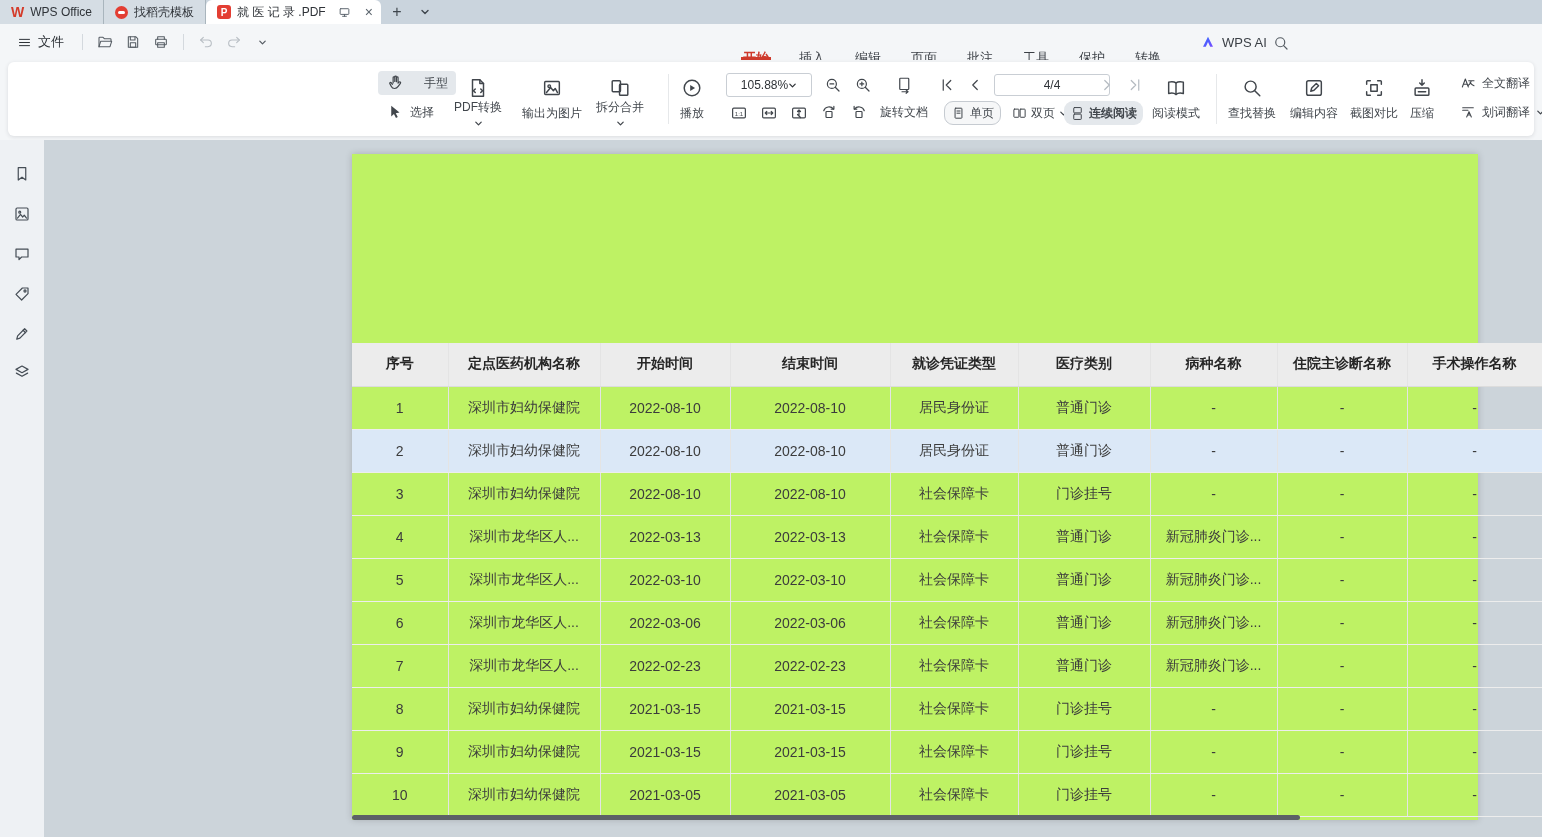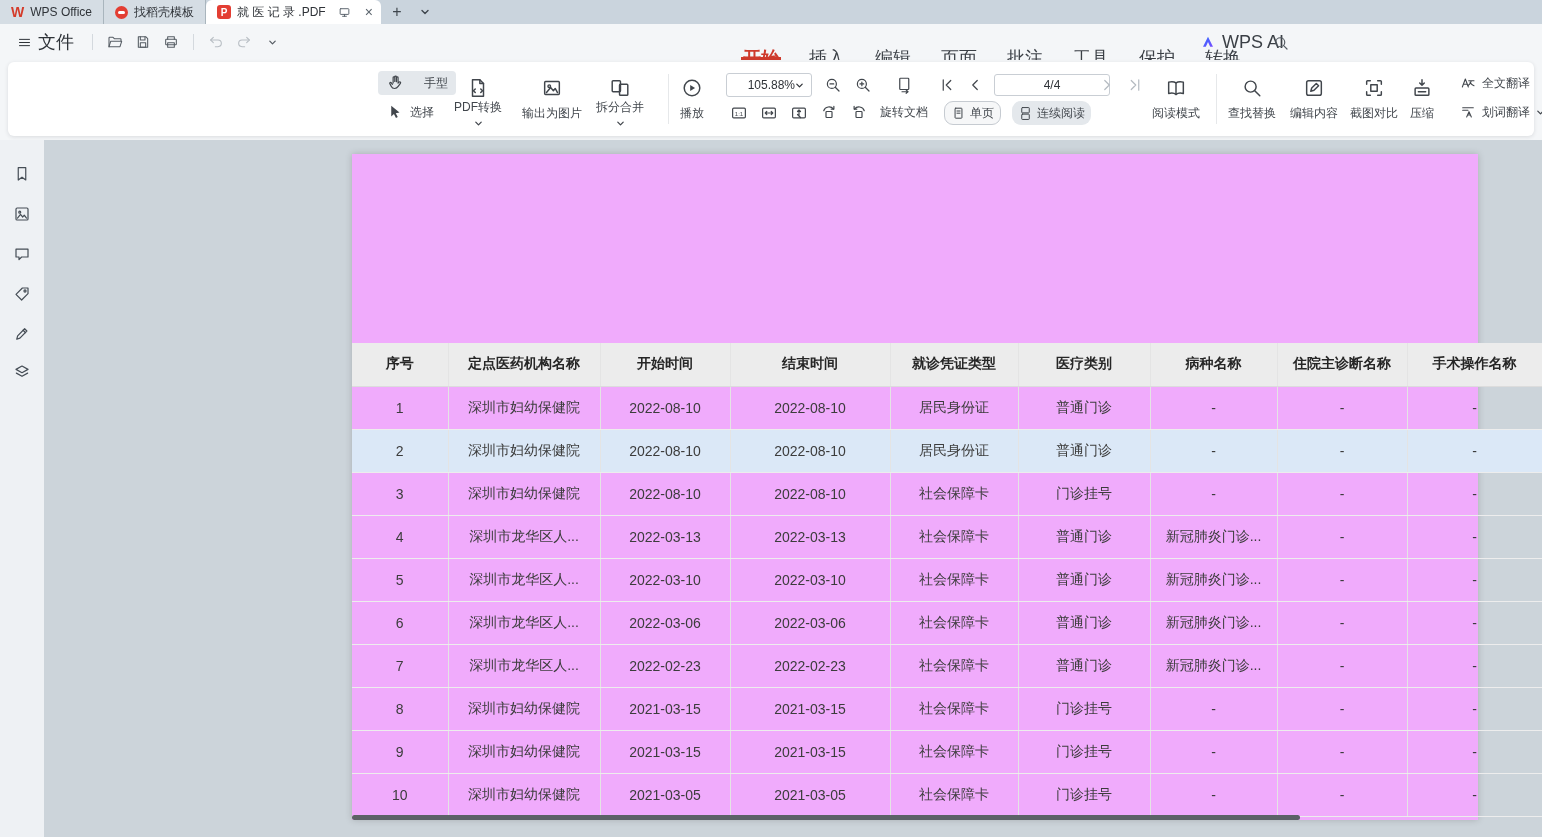--- a/index.html
+++ b/index.html
@@ -19,21 +19,21 @@
   .docer { width:13px; height:13px; border-radius:50%; background:#e33e33; position:relative; flex:none; }
   .docer::after { content:""; position:absolute; left:3px; top:5px; width:7px; height:3px; background:#fff; border-radius:2px; }
   .picon { width:14px; height:14px; border-radius:3px; background:#e33e33; color:#fff; font-size:10px; font-weight:bold; display:flex; align-items:center; justify-content:center; flex:none; }
   .tabact { color:#5b646d; display:flex; align-items:center; margin-left:6px; }
   .tabact.close { font-size:14px; margin-left:8px; }
   .tabact .ic { width:13px; height:13px; stroke-width:1.8; }
   .tbtn { display:flex; align-items:center; justify-content:center; width:24px; color:#3f464d; font-size:16px; margin-left:4px; }
   .tbtn .caret { width:10px; height:10px; }
 
   
-  .menubar { position:absolute; top:24px; left:0; width:100%; height:36px; background:#f4f6f8; font-size:18px; color:#3a3f45; }
+  .menubar { position:absolute; top:24px; left:0; width:100%; height:36px; background:#f4f6f8; font-size:13px; color:#3a3f45; }
   .mb-left { position:absolute; left:8px; top:0; height:36px; display:flex; align-items:center; gap:2px; }
   .filebtn { display:flex; align-items:center; gap:6px; padding:0 9px; height:26px; border-radius:3px; color:#2e3338; }
   .filebtn .ic { width:15px; height:15px; }
   .vdiv { width:1px; height:16px; background:#d4d9de; margin:0 7px; }
   .qbtn { width:26px; height:26px; display:flex; align-items:center; justify-content:center; border-radius:3px; color:#565d64; }
   .qbtn .ic { width:16px; height:16px; }
   .qbtn.dis { color:#b7bdc3; }
   .mb-nav { position:absolute; left:728px; top:0; height:36px; display:flex; }
   .mitem { position:relative; padding:16px 15px; line-height:36px; }
   .mitem.active { color:#ce3a2c; font-weight:bold; }
@@ -44,35 +44,35 @@
 
   
   .ribbonwrap { position:absolute; top:60px; left:0; width:100%; height:80px; background:#f4f6f8; }
   .ribbon { position:absolute; left:8px; right:8px; top:2px; height:74px; background:#fff; border-radius:6px; box-shadow:0 1px 4px rgba(31,35,41,.12); }
   .toolrow { position:absolute; height:24px; display:flex; align-items:center; gap:6px; padding:0 8px; border-radius:4px; font-size:12px; color:#41464c; white-space:nowrap; }
   .toolrow.selected { background:#e4e8ec; }
   .bigbtn { position:absolute; top:8px; height:58px; display:flex; flex-direction:column; align-items:center; justify-content:space-between; padding:7px 4px 6px; border-radius:4px; color:#41464c; font-size:12px; white-space:nowrap; }
   .bigbtn .ic { width:22px; height:22px; }
   .blabel { display:flex; align-items:center; gap:3px;flex-direction:column; }
   .rdiv { position:absolute; top:12px; width:1px; height:50px; background:#e6e8ea; }
-  .combo { position:absolute; height:24px; display:flex; align-items:center; justify-content:flex-end; padding:0 7px; background:#fff; border:1px solid #c9ced4; border-radius:3px; font-size:12px; color:#2f3338; }
+  .combo { position:absolute; height:24px; display:flex; align-items:center; justify-content:center; padding:0 7px; background:#fff; border:1px solid #c9ced4; border-radius:3px; font-size:12px; color:#2f3338; }
   .sbtn { position:absolute; width:26px; height:26px; display:flex; align-items:center; justify-content:center; border-radius:3px; color:#41464c; }
   .sbtn.dis { color:#b4bac1; }
   .pagebox { position:absolute; height:22px; background:#fff; border:1px solid #c9ced4; border-radius:3px; display:flex; align-items:center; justify-content:center; font-size:12px; color:#2f3338; }
   .txtbtn { position:absolute; height:24px; display:flex; align-items:center; font-size:12px; color:#41464c; white-space:nowrap; }
   .modebtn { position:absolute; height:24px; display:flex; align-items:center; gap:4px; padding:0 6px; font-size:12px; color:#41464c; border-radius:9px; white-space:nowrap; }
   .modebtn.boxed { border:1px solid #c6cbd1; background:#f6f7f8; }
   .modebtn.filled { background:#e4e8ec; }
 
   
   .bodyarea { position:absolute; top:140px; left:0; right:0; bottom:0; }
   .sidebar { position:absolute; left:0; top:0; width:44px; height:100%; background:#eef1f4; }
   .sic { position:absolute; left:12px; width:20px; height:20px; color:#454d55; display:flex; align-items:center; justify-content:center; }
   .docarea { position:absolute; left:44px; right:0; top:0; bottom:0; background:#ccd4da; overflow:hidden; }
-  .page { position:absolute; left:308px; top:14px; width:1126px; height:666px; background:#f0abfc; box-shadow:0 0 7px rgba(0,0,0,.18); }
+  .page { position:absolute; left:308px; top:14px; width:1126px; height:666px; background:#bef264; box-shadow:0 0 7px rgba(0,0,0,.18); }
   table.rec { position:absolute; left:0; top:189px; width:1190px; border-collapse:collapse; table-layout:fixed; font-size:14px; color:#3c3c3c; }
   table.rec th, table.rec td { height:43px; text-align:center; border-right:1px solid #e4e4e4; border-bottom:1px solid #ededed; overflow:hidden; white-space:nowrap; }
   table.rec th { background:#ececec; font-weight:bold; color:#262626; border-bottom:1px solid #dcdcdc; font-size:14px; }
   table.rec tr.hl td { background:#dbe8f7; }
   .hscroll { position:absolute; left:308px; bottom:17px; width:948px; height:5px; background:#5c6166; border-radius:3px; }
 </style>
 </head>
 <body>
 
 <div id="app">
@@ -346,21 +346,21 @@
       <div class="modebtn" style="left:998px; top:39px;">
         <svg class="ic" viewBox="0 0 24 24" style="width:15px;height:15px;">
             <rect x="3" y="5" width="8" height="13" rx="1"></rect>
             <rect x="13" y="5" width="8" height="13" rx="1"></rect>
           </svg>
         <span>双页</span>
         <svg class="caret" viewBox="0 0 10 10">
             <path d="M2 3.5l3 3 3-3"></path>
           </svg>
       </div>
-      <div class="modebtn filled" style="left:1004px; top:39px;">
+      <div class="modebtn filled" style="left:1056px; top:39px;font-weight:bold;">
         <svg class="ic" viewBox="0 0 24 24" style="width:15px;height:15px;">
             <rect x="6" y="2.5" width="12" height="8.5" rx="1"></rect>
             <rect x="6" y="13" width="12" height="8.5" rx="1"></rect>
           </svg>
         <span>连续阅读</span>
       </div>
 
       <div class="bigbtn" style="left:1140px;">
         <svg class="ic" viewBox="0 0 24 24">
             <path d="M12 6.5C10 5 7 4.8 4 5.6V18c3-.8 6-.6 8 1 2-1.6 5-1.8 8-1V5.6c-3-.8-6-.6-8 .9z"></path>

